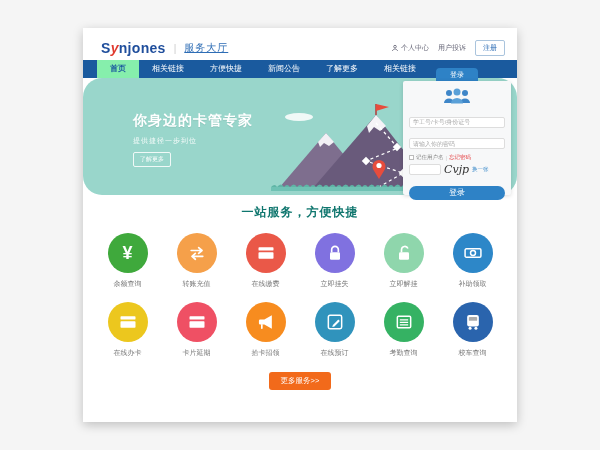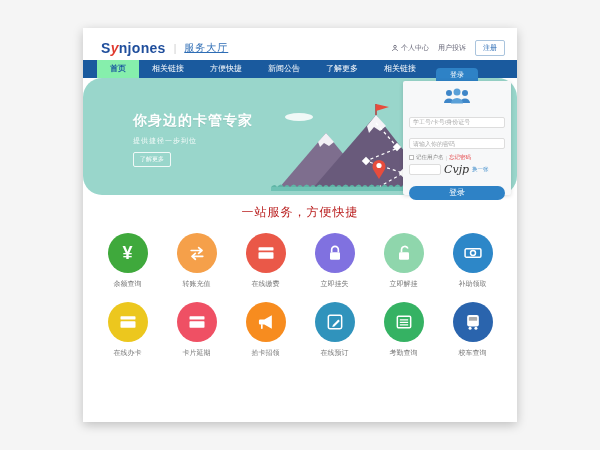--- a/index.html
+++ b/index.html
@@ -62,21 +62,21 @@
   .forgot { color:#e4393c; cursor:pointer; }
   .sep { color:#ccc; }
   .captcha-row { display:flex; align-items:center; gap:3px; margin-bottom:6px; }
   .captcha-row input { width:32px !important; margin:0 !important; }
   .captcha-img { font-family:"DejaVu Serif","Liberation Serif",serif; font-style:italic; font-size:11px; color:#333; line-height:11px; cursor:pointer; }
   .change-link { font-size:5.5px; color:#2e82c6; cursor:pointer; white-space:nowrap; }
   .login-btn { width:100%; height:14px; border:none; border-radius:8px; color:#fff; font-size:8px; cursor:pointer; }
 
   
   .services { text-align:center; padding-top:9px; }
-  .sec-title { font-size:12px; color:#b91c1c; font-weight:normal; letter-spacing:1px; }
+  .sec-title { font-size:12px; color:#0f766e; font-weight:bold; letter-spacing:1px; }
   .grid { display:grid; grid-template-columns:repeat(6,1fr); row-gap:13px; padding:12px 10px 0; }
   .svc { display:flex; flex-direction:column; align-items:center; cursor:pointer; }
   .svc-circle { width:40px; height:40px; border-radius:50%; display:flex; align-items:center; justify-content:center; }
   .svc-label { font-size:7px; color:#777; margin-top:6px; }
   .yen-glyph { color:#fff; font-size:18px; font-weight:bold; line-height:1; }
   .more-btn { display:inline-block; margin-top:14px; color:#fff; font-size:7.5px; padding:4px 12px; border-radius:3px; cursor:pointer; border:none; }
 
   
   .announce { text-align:center; margin-top:20px; }
 </style>
@@ -288,17 +288,18 @@
                 <rect x="5" y="3.5" width="14" height="14" rx="2.5" fill="#fff"></rect>
                 <rect x="7" y="6" width="10" height="4.5" rx="1" fill="rgba(0,0,0,.32)"></rect>
                 <circle cx="8.5" cy="19.5" r="1.8" fill="#fff"></circle>
                 <circle cx="15.5" cy="19.5" r="1.8" fill="#fff"></circle>
               </svg>
           </div>
           <span class="svc-label">校车查询</span>
         </div>
       </div>
 
+      <button class="more-btn" style="background: rgb(242, 106, 27);">更多服务&gt;&gt;</button>
     </div>
 
 
   </div>
 </div>
 
 </body></html>

